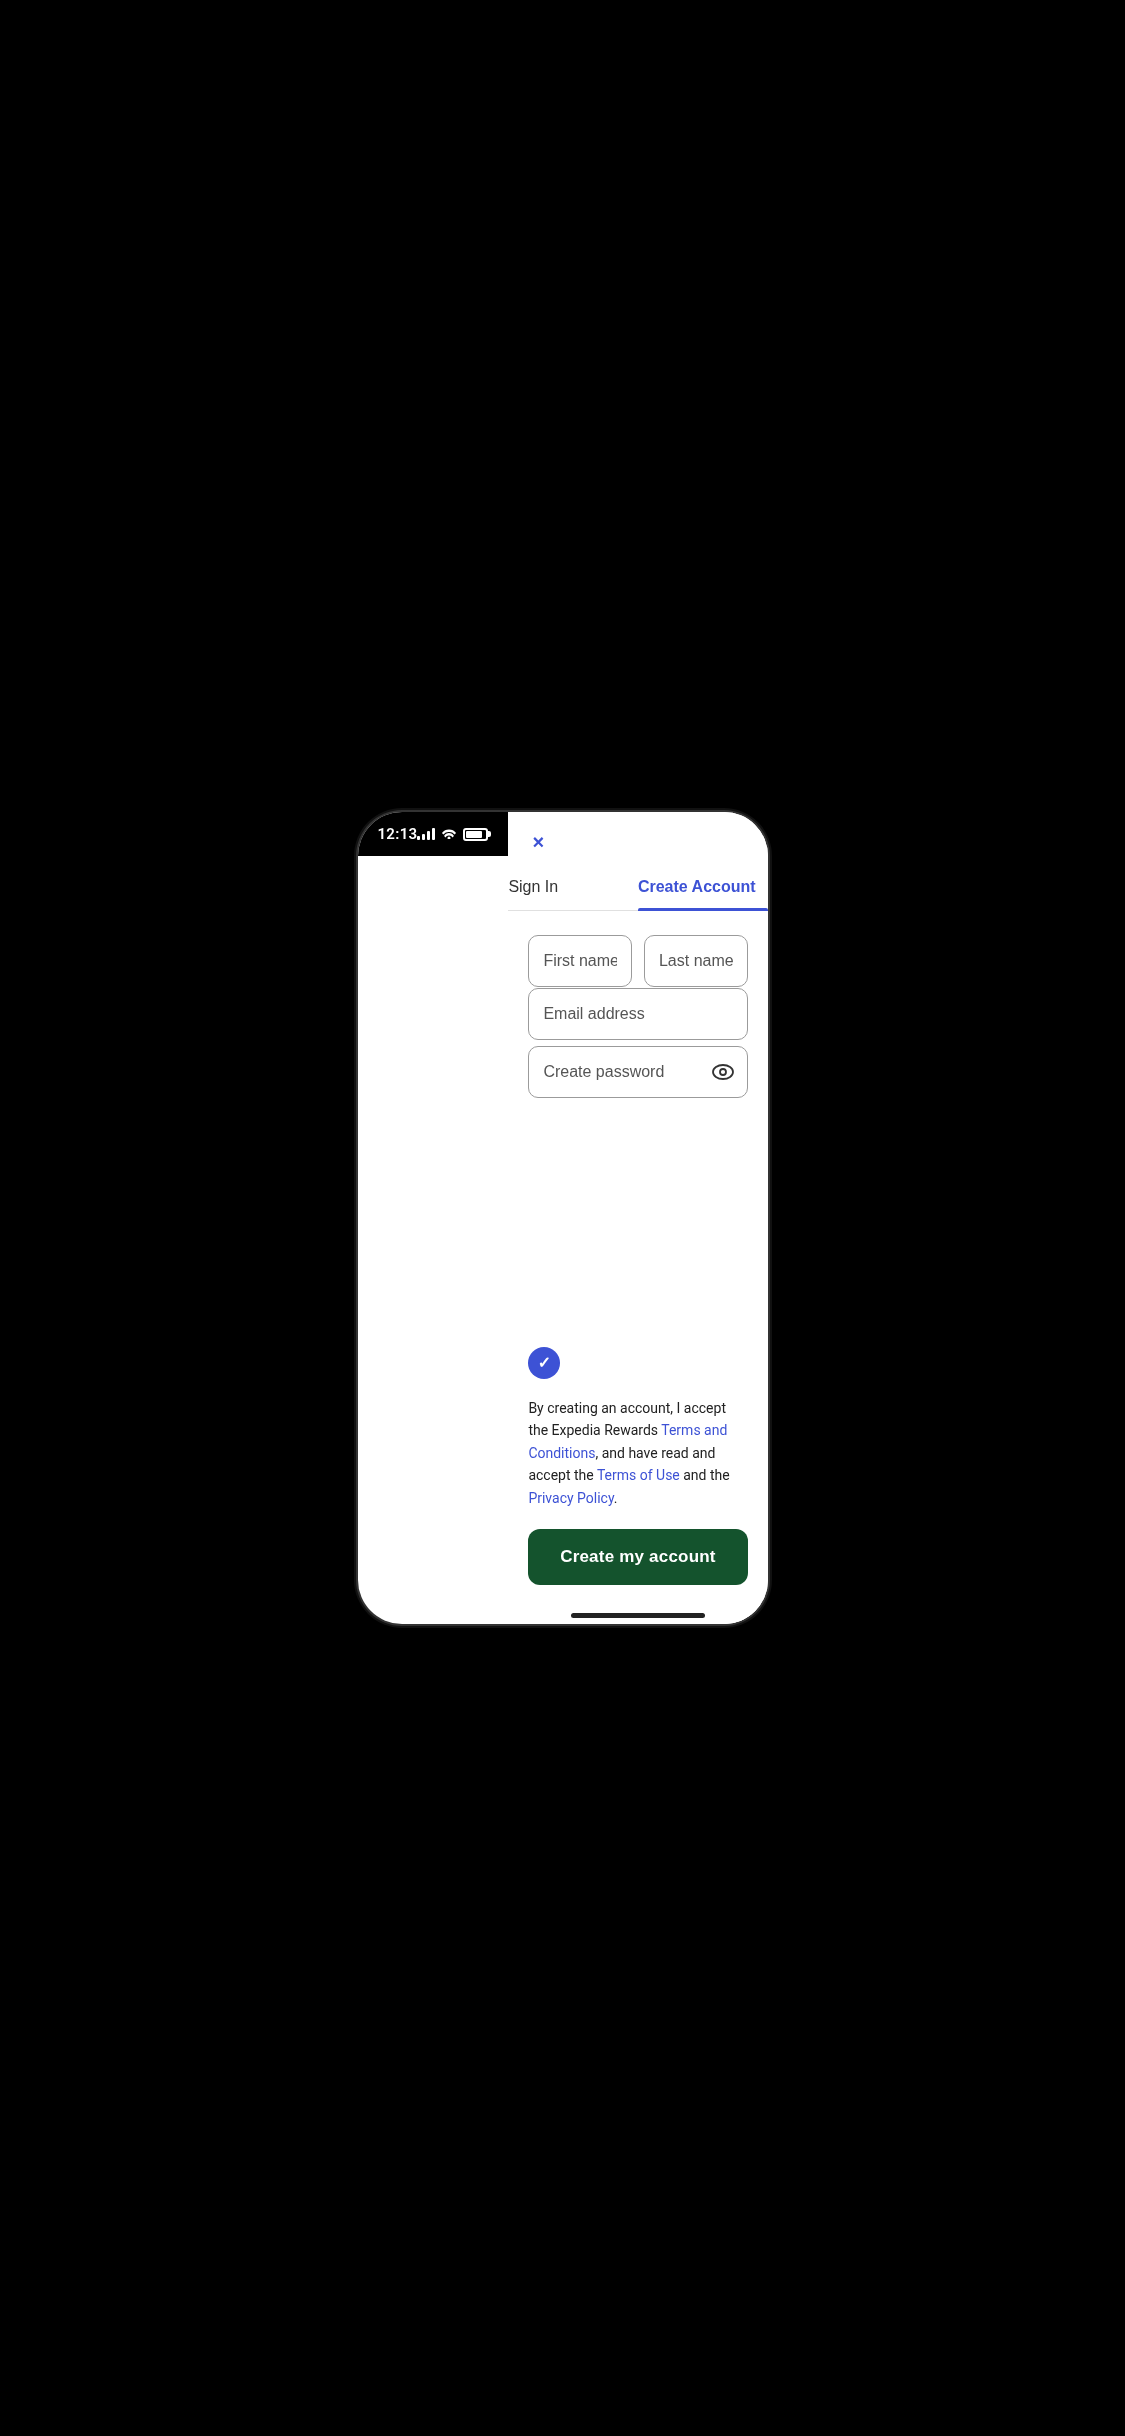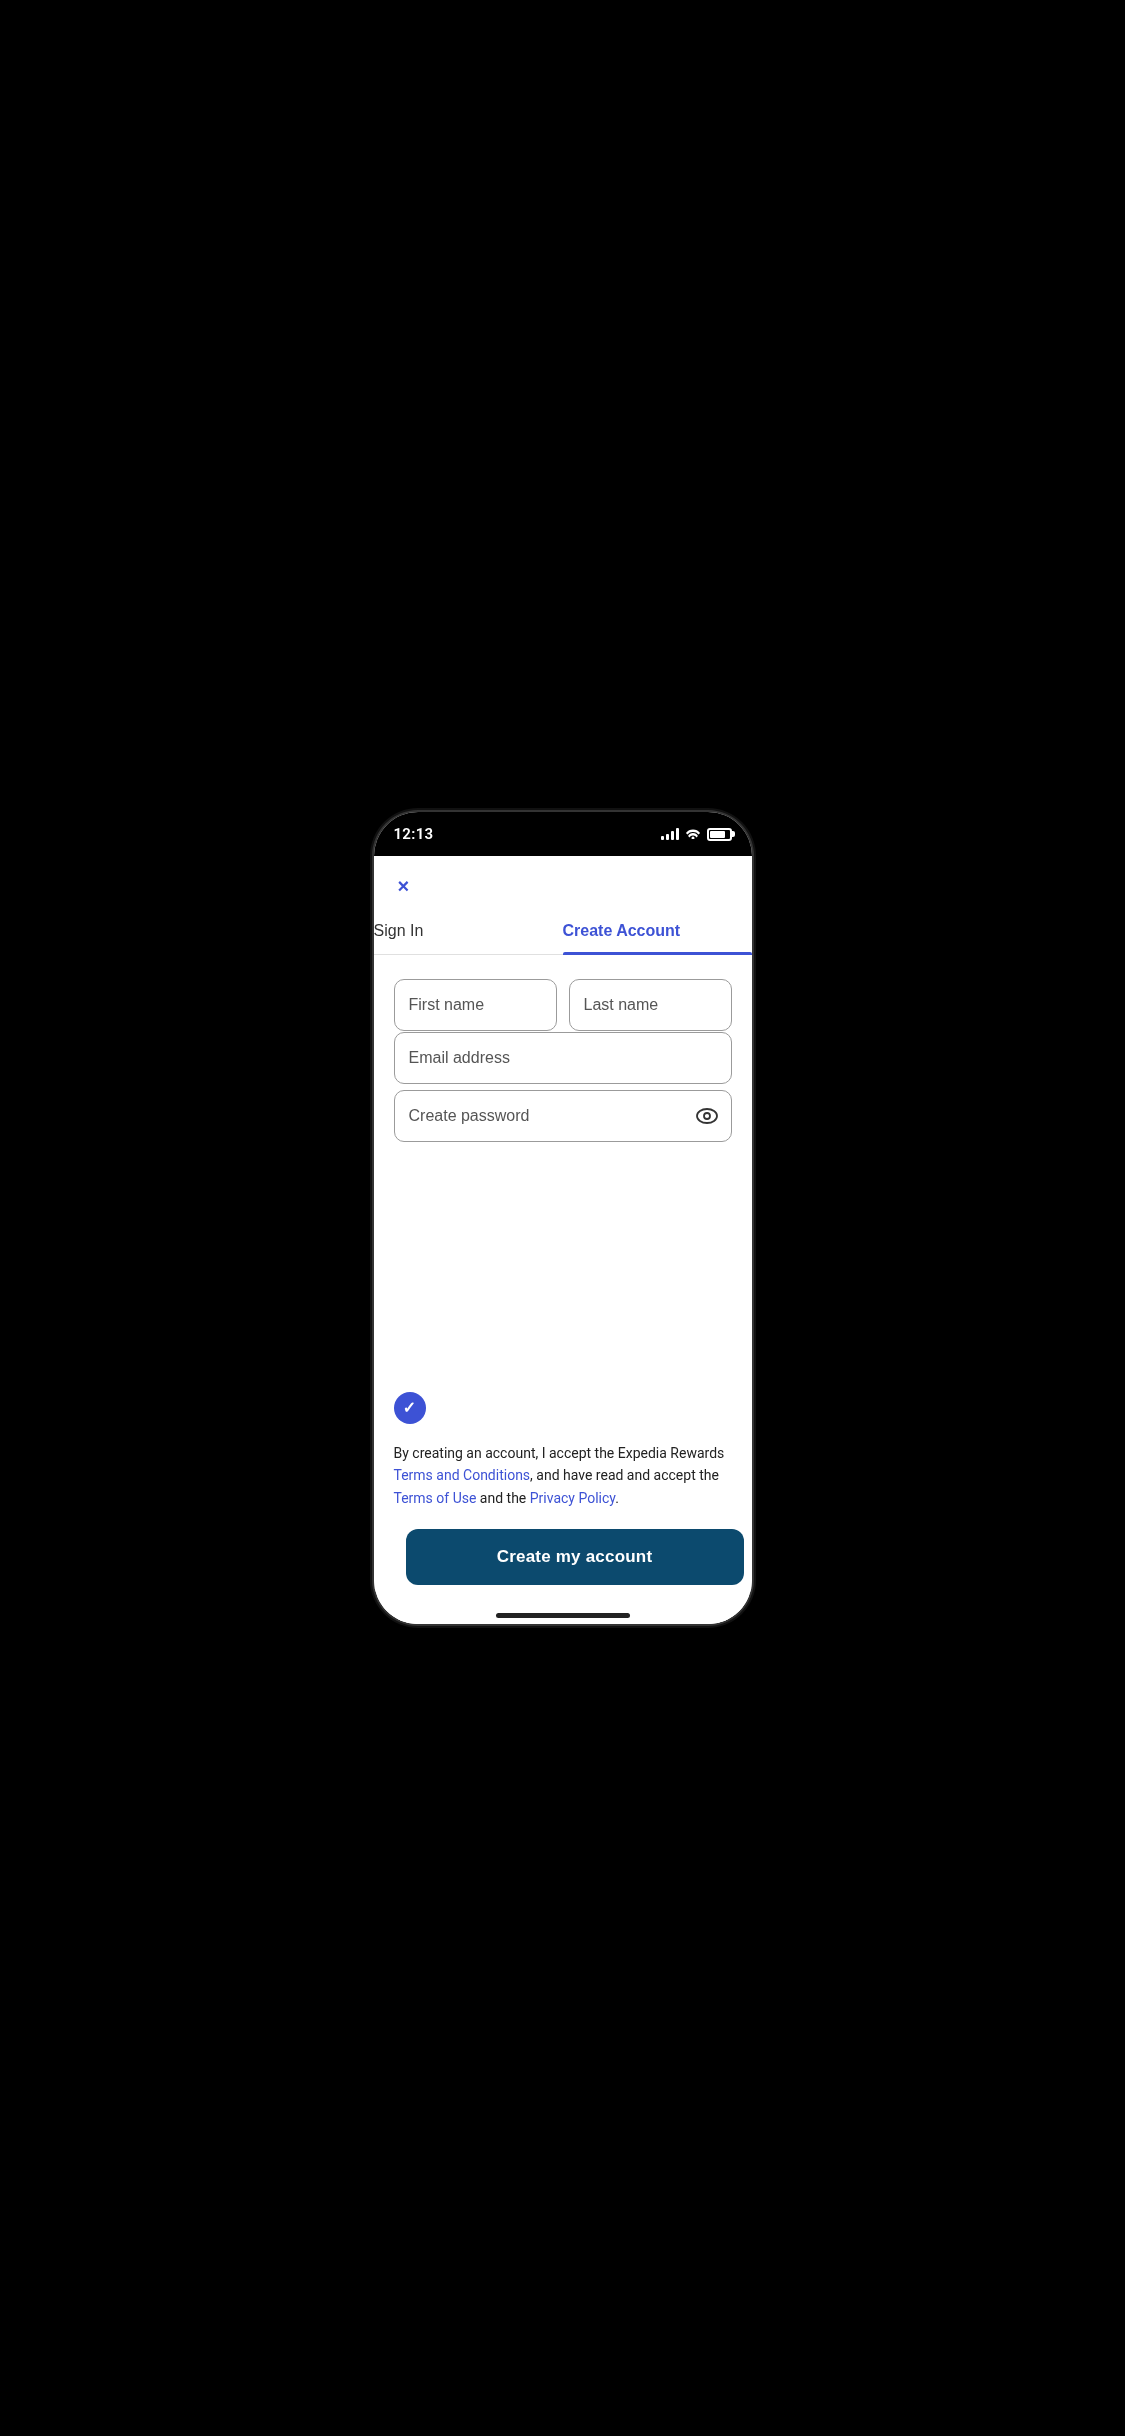--- a/index.html
+++ b/index.html
@@ -12,28 +12,28 @@
     body {
       font-family: -apple-system, BlinkMacSystemFont, 'Segoe UI', Roboto, sans-serif;
       background: #000;
       display: flex;
       justify-content: center;
       align-items: center;
       min-height: 100vh;
     }
 
     .phone-frame {
-      width: 378px;
+      width: 410px;
       height: 812px;
       background: #fff;
       border-radius: 44px;
       overflow: hidden;
       position: relative;
       display: flex;
-      flex-direction: column;
+      flex-direction: row;
       box-shadow: 0 0 0 2px #333, 0 0 0 4px #111;
     }
 
     
     .status-bar {
       background: #000;
       height: 44px;
       display: flex;
       align-items: center;
       justify-content: space-between;
@@ -285,29 +285,28 @@
     }
 
     .terms-link {
       color: #3d52d5;
       text-decoration: none;
     }
 
     .create-account-btn {
       width: 100%;
       padding: 18px;
-      background: #0c4a6e;
+      background: #14532d;
       color: #fff;
       border: none;
       border-radius: 12px;
       font-size: 17px;
       font-weight: 600;
       cursor: pointer;
       letter-spacing: 0.2px;
-      margin-left: 12px;
     }
 
     .home-indicator {
       display: flex;
       justify-content: center;
       padding: 8px 0 6px;
       background: #fff;
     }
 
     .home-bar {

